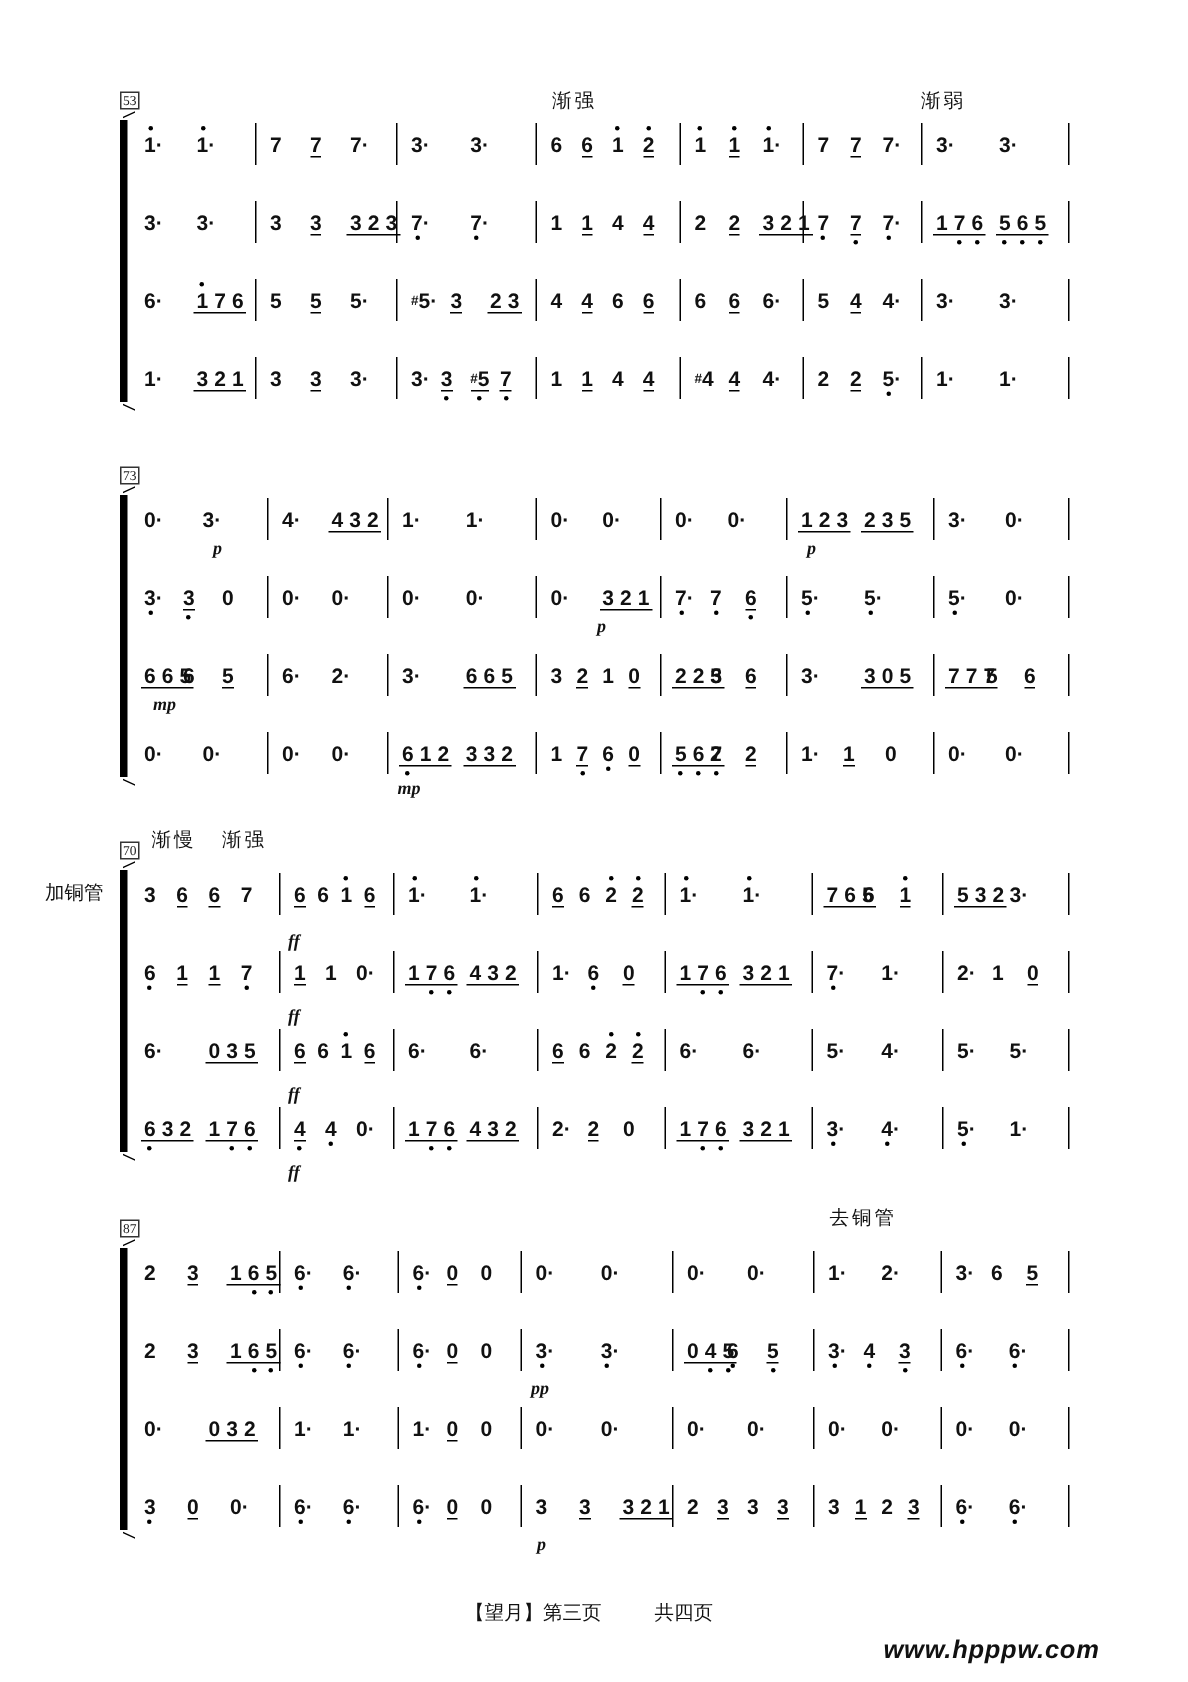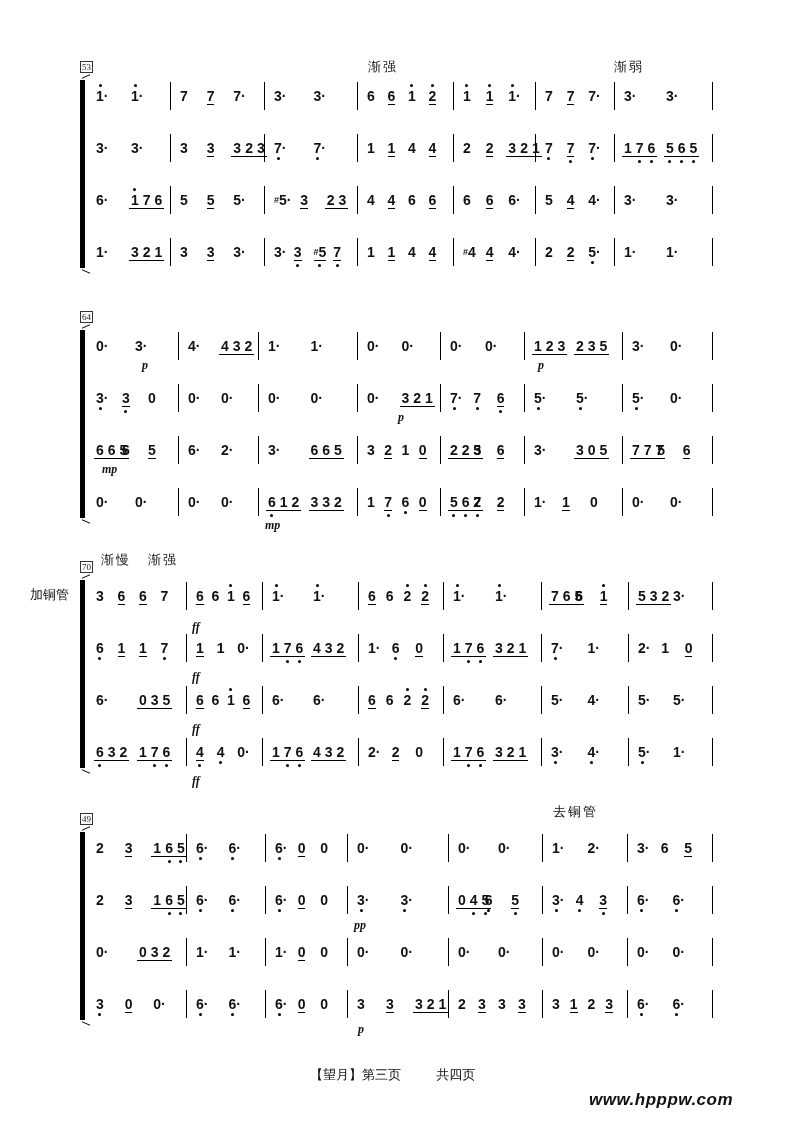--- a/index.html
+++ b/index.html
@@ -135,21 +135,21 @@
       <div class="note" style="left: 461px; top: 244px;"><span style="position: relative; display: inline-block; margin: 0px 2px;"><span class="sharp">#</span>4</span></div>
       <div class="note" style="left: 483.667px; top: 244px;"><span style="position: relative; display: inline-block; margin: 0px 2px; border-bottom: 1.3px solid rgb(0, 0, 0);">4</span></div>
       <div class="note" style="left: 506.333px; top: 244px;"><span style="position: relative; display: inline-block; margin: 0px 2px;">4·</span></div>
       <div class="note" style="left: 543px; top: 244px;"><span style="position: relative; display: inline-block; margin: 0px 2px;">2</span></div>
       <div class="note" style="left: 564.667px; top: 244px;"><span style="position: relative; display: inline-block; margin: 0px 2px; border-bottom: 1.3px solid rgb(0, 0, 0);">2</span></div>
       <div class="note" style="left: 586.333px; top: 244px;"><span style="position: relative; display: inline-block; margin: 0px 2px;">5·<span class="dotbelow" style="left: 35%;"></span></span></div>
       <div class="note" style="left: 622px; top: 244px;"><span style="position: relative; display: inline-block; margin: 0px 2px;">1·</span></div>
       <div class="note" style="left: 664px; top: 244px;"><span style="position: relative; display: inline-block; margin: 0px 2px;">1·</span></div>
     </div>
     <div class="system" style="top: 0px;">
-      <div class="mnum" style="left: 80px; top: 311px;">64</div>
+      <div class="mnum" style="left: 80px; top: 311px;">73</div>
       <div class="bracket" style="left: 80px; top: 330px; height: 188px;"></div>
       <div class="barline" style="left: 178px; top: 332px; height: 28px;"></div>
       <div class="barline" style="left: 258px; top: 332px; height: 28px;"></div>
       <div class="barline" style="left: 357px; top: 332px; height: 28px;"></div>
       <div class="barline" style="left: 440px; top: 332px; height: 28px;"></div>
       <div class="barline" style="left: 524px; top: 332px; height: 28px;"></div>
       <div class="barline" style="left: 622px; top: 332px; height: 28px;"></div>
       <div class="barline" style="left: 712px; top: 332px; height: 28px;"></div>
       <div class="note" style="left: 94px; top: 338px;"><span style="position: relative; display: inline-block; margin: 0px 2px;">0·</span></div>
       <div class="note" style="left: 133px; top: 338px;"><span style="position: relative; display: inline-block; margin: 0px 2px;">3·</span></div>
@@ -352,21 +352,21 @@
       <div class="note" style="left: 413.333px; top: 744px;"><span style="position: relative; display: inline-block; margin: 0px 2px;">0</span></div>
       <div class="note ul" style="left: 451px; top: 744px;"><span style="position: relative; display: inline-block; margin: 0px 2px;">1</span><span style="position: relative; display: inline-block; margin: 0px 2px;">7<span class="dotbelow" style="left: 50%; bottom: -7px;"></span></span><span style="position: relative; display: inline-block; margin: 0px 2px;">6<span class="dotbelow" style="left: 50%; bottom: -7px;"></span></span></div>
       <div class="note ul" style="left: 493px; top: 744px;"><span style="position: relative; display: inline-block; margin: 0px 2px;">3</span><span style="position: relative; display: inline-block; margin: 0px 2px;">2</span><span style="position: relative; display: inline-block; margin: 0px 2px;">1</span></div>
       <div class="note" style="left: 549px; top: 744px;"><span style="position: relative; display: inline-block; margin: 0px 2px;">3·<span class="dotbelow" style="left: 35%;"></span></span></div>
       <div class="note" style="left: 585.5px; top: 744px;"><span style="position: relative; display: inline-block; margin: 0px 2px;">4·<span class="dotbelow" style="left: 35%;"></span></span></div>
       <div class="note" style="left: 636px; top: 744px;"><span style="position: relative; display: inline-block; margin: 0px 2px;">5·<span class="dotbelow" style="left: 35%;"></span></span></div>
       <div class="note" style="left: 671px; top: 744px;"><span style="position: relative; display: inline-block; margin: 0px 2px;">1·</span></div>
       <div class="dyn" style="left: 192px; top: 774px;">ff</div>
     </div>
     <div class="system" style="top: 0px;">
-      <div class="mnum" style="left: 80px; top: 813px;">49</div>
+      <div class="mnum" style="left: 80px; top: 813px;">87</div>
       <div class="bracket" style="left: 80px; top: 832px; height: 188px;"></div>
       <div class="anno" style="left: 553px; top: 803px;">去铜管</div>
       <div class="barline" style="left: 186px; top: 834px; height: 28px;"></div>
       <div class="barline" style="left: 265px; top: 834px; height: 28px;"></div>
       <div class="barline" style="left: 347px; top: 834px; height: 28px;"></div>
       <div class="barline" style="left: 448px; top: 834px; height: 28px;"></div>
       <div class="barline" style="left: 542px; top: 834px; height: 28px;"></div>
       <div class="barline" style="left: 627px; top: 834px; height: 28px;"></div>
       <div class="barline" style="left: 712px; top: 834px; height: 28px;"></div>
       <div class="note" style="left: 94px; top: 840px;"><span style="position: relative; display: inline-block; margin: 0px 2px;">2</span></div>

